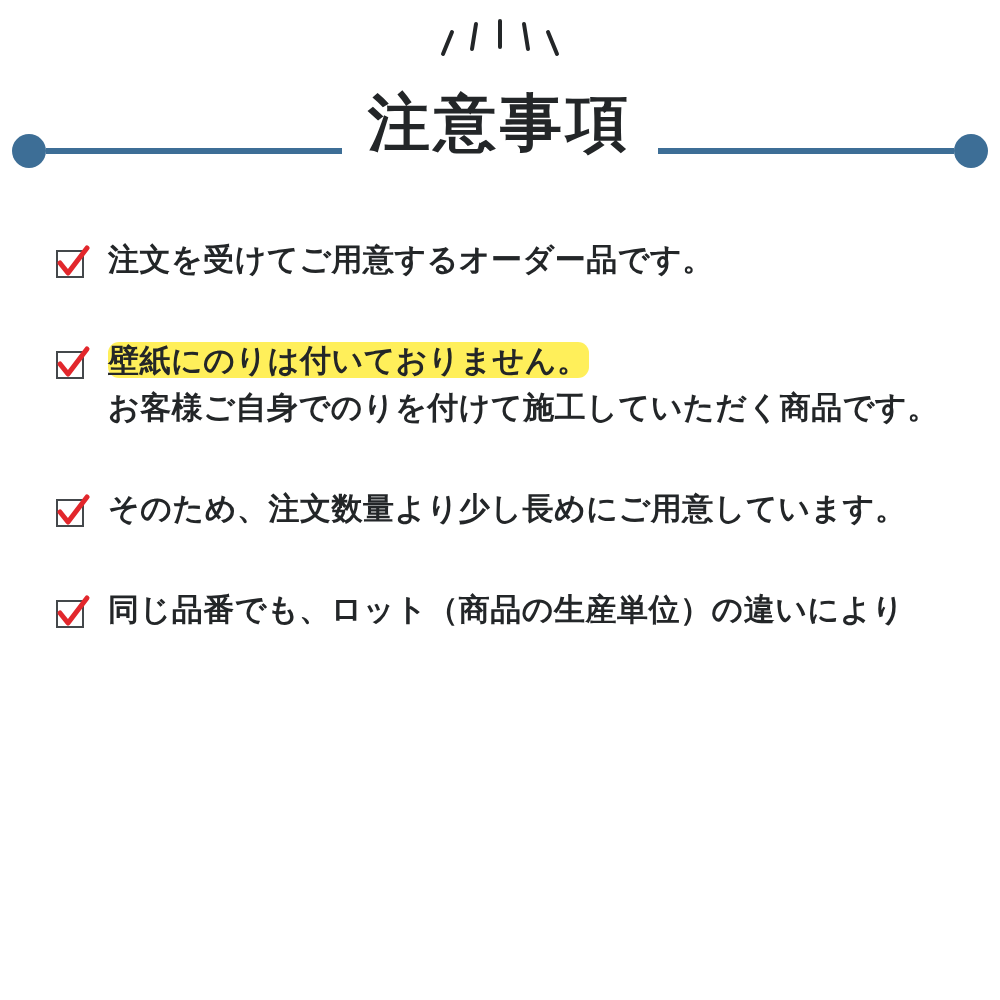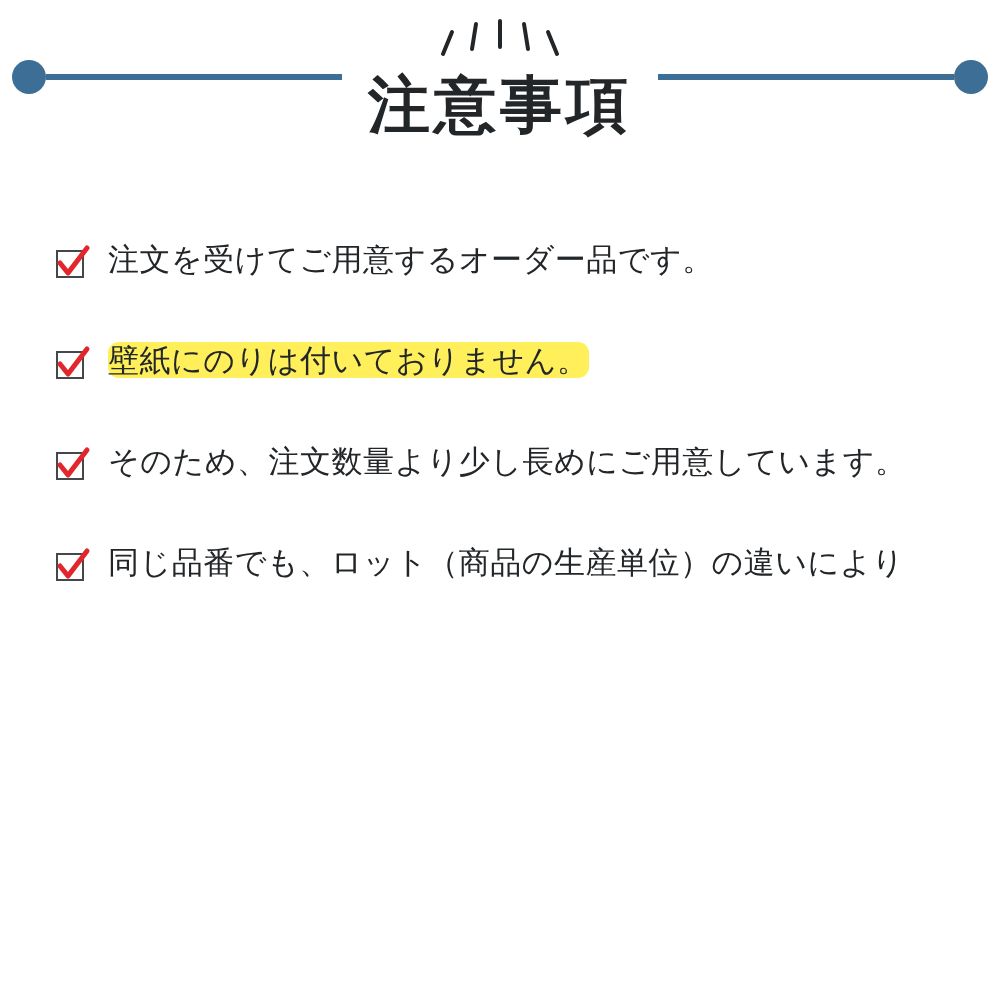--- a/index.html
+++ b/index.html
@@ -33,21 +33,21 @@
     top: 10px;
     height: 60px;
   }
   .title-row {
     position: absolute;
     left: 0;
     right: 0;
     top: 74px;
     height: 80px;
     display: flex;
-    align-items: flex-start;
+    align-items: flex-end;
     justify-content: center;
   }
   .rule {
     flex: 1 1 auto;
     height: 6px;
     background: #3d6e96;
     position: relative;
   }
   .rule.left { margin-left: 46px; }
   .rule.right { margin-right: 46px; }
@@ -100,20 +100,21 @@
     box-sizing: border-box;
   }
   .checkbox svg {
     position: absolute;
     left: 0;
     top: 0;
     overflow: visible;
   }
   .lines {
     flex: 1 1 auto;
+    font-weight: bold;
   }
   .line {
     font-family: "DejaVu Sans", sans-serif;
     font-size: 31px;
     line-height: 1.52;
     letter-spacing: 0.5px;
     color: #232628;
     white-space: nowrap;
   }
   .hl {
@@ -166,20 +167,21 @@
 
     <div class="item">
       <div class="checkbox">
         <div class="box"></div>
         <svg width="36" height="36" viewBox="0 0 36 36">
           <polyline points="6,17 14,27 33,2" fill="none" stroke="#e2272c" stroke-width="5" stroke-linecap="round" stroke-linejoin="round"></polyline>
         </svg>
       </div>
       <div class="lines">
         <div class="line"><span class="hl">壁紙にのりは付いておりません。</span></div>
+        <div class="line">お客様ご自身でのりを付けて施工していただく商品です。</div>
       </div>
     </div>
 
     <div class="item">
       <div class="checkbox">
         <div class="box"></div>
         <svg width="36" height="36" viewBox="0 0 36 36">
           <polyline points="6,17 14,27 33,2" fill="none" stroke="#e2272c" stroke-width="5" stroke-linecap="round" stroke-linejoin="round"></polyline>
         </svg>
       </div>

